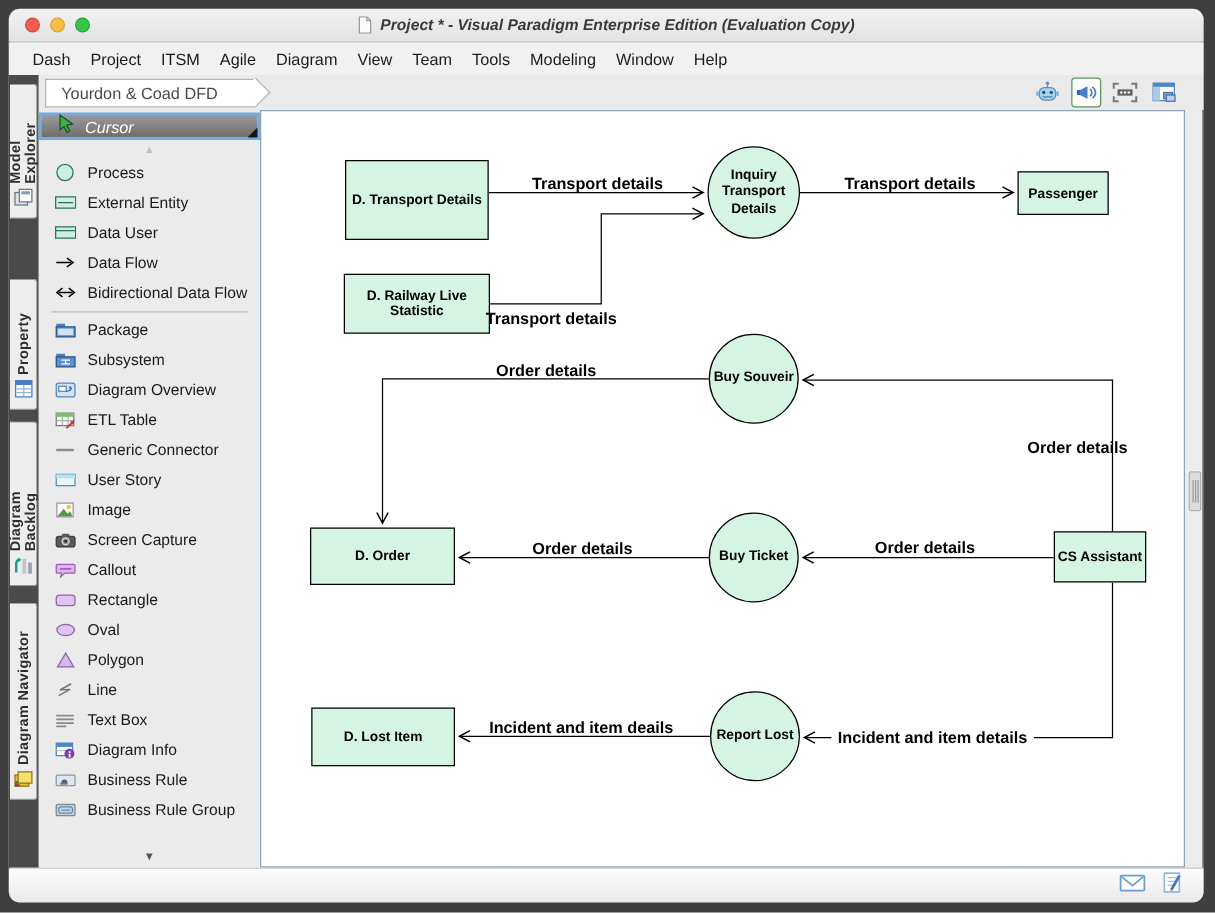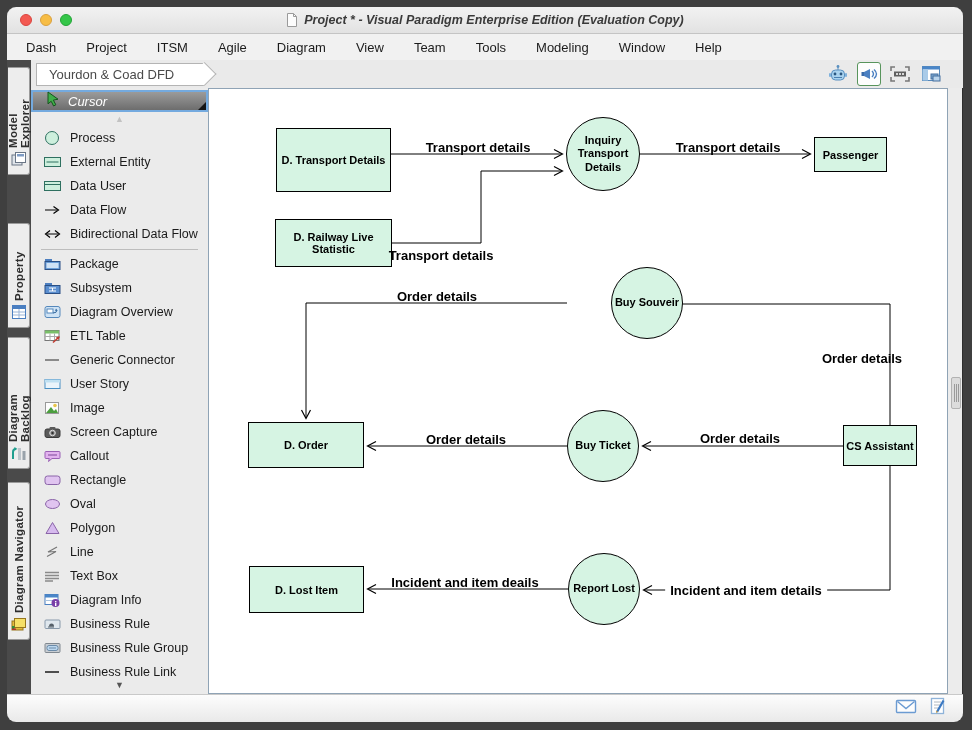--- a/index.html
+++ b/index.html
@@ -11,21 +11,21 @@
   .titlebar { position:relative; height:27px; background:linear-gradient(#f2f2f2,#e2e2e2); border-bottom:1px solid #c4c4c4; display:flex; align-items:center;font-style:italic; }
   .lights { position:absolute; left:13px; top:0; height:100%; display:flex; align-items:center; gap:8px; }
   .light { width:12px; height:12px; border-radius:50%; }
   .light.red { background:#f35a52; border:1px solid #d9453f; }
   .light.yellow { background:#f7bd45; border:1px solid #d9a03e; }
   .light.green { background:#35c649; border:1px solid #24a437; }
   .title-wrap { margin:0 auto; display:flex; align-items:center; gap:6px; }
   .title { font-size:12.5px; font-weight:bold; color:#3a3a3a; }
 
   
-  .menubar { height:26px; background:#f1f1f1; display:flex; align-items:center; padding-left:19px; gap:30px; }
+  .menubar { height:26px; background:#f1f1f1; display:flex; align-items:center; padding-left:19px; gap:16px; }
   .menubar span { font-size:13px; color:#1c1c1c; cursor:default; }
 
   
   .content { position:relative; display:flex; height:634px; }
   .tabstrip { position:relative; width:24px; background:#4a4a4a; flex:none; }
   .vtab { position:absolute; left:1px; width:22px; background:#ededed; border:1px solid #9a9a9a; border-left:none; border-radius:0 3px 3px 0; display:flex; flex-direction:column; align-items:center; justify-content:flex-start; padding:6px 0 3px; }
   .vtab .lbl { writing-mode:vertical-rl; transform:rotate(180deg); font-size:11.5px; font-weight:bold; color:#2e2e2e; letter-spacing:0.3px; flex:1; }
   .vtab .tic { margin-top:3px; }
 
   .rightcol { display:flex; flex-direction:column; width:932px; }
@@ -413,28 +413,20 @@
           <div class="pitem">
                 <span class="pic">
                   <svg width="17" height="16">
                     <rect x="1" y="3.5" width="15" height="9" rx="1" fill="#c8cdd2" stroke="#808890"></rect>
                     <rect x="3" y="5.5" width="11" height="5" rx="2" fill="#bcd8f0" stroke="#6a8aa8"></rect>
                     <line x1="5" y1="8" x2="12" y2="8" stroke="#6a8aa8"></line>
                   </svg>
                 </span>
                 <span class="plabel">Business Rule Group</span>
               </div>
-          <div class="pitem">
-                <span class="pic">
-                  <svg width="17" height="16">
-                    <line x1="1" y1="8" x2="15" y2="8" stroke="#1a1a1a" stroke-width="1.5"></line>
-                  </svg>
-                </span>
-                <span class="plabel">Business Rule Link</span>
-              </div>
 
           <div class="scroll-arrow down">▼</div>
         </div>
 
         <div class="canvas">
           <svg class="flows" width="740" height="606">
             <defs>
               <marker id="arr" markerWidth="14" markerHeight="12" refX="9" refY="5" orient="auto" markerUnits="userSpaceOnUse" viewBox="0 0 14 10">
                 <path d="M1,0.5 L9.5,5 L1,9.5" fill="none" stroke="#000" stroke-width="1.2"></path>
               </marker>
@@ -449,21 +441,21 @@
             <polyline points="359,500 159,500" fill="none" stroke="#000" marker-end="url(#arr)"></polyline>
             <polyline points="681,377 681,501 435,501" fill="none" stroke="#000" marker-end="url(#arr)"></polyline>
           </svg>
 
           <div class="shape" style="left:67px;top:39px;width:115px;height:64px;">D. Transport Details</div>
           <div class="shape" style="left:66px;top:130px;width:117px;height:48px;">D. Railway Live Statistic</div>
           <div class="shape" style="left:39px;top:333px;width:116px;height:46px;">D. Order</div>
           <div class="shape" style="left:40px;top:477px;width:115px;height:47px;">D. Lost Item</div>
 
           <div class="shape proc" style="left:357px;top:28px;width:74px;height:74px;">Inquiry Transport Details</div>
-          <div class="shape proc" style="left:358px;top:178px;width:72px;height:72px;margin-left:44px;">Buy Souveir</div>
+          <div class="shape proc" style="left:358px;top:178px;width:72px;height:72px;">Buy Souveir</div>
           <div class="shape proc" style="left:358px;top:321px;width:72px;height:72px;">Buy Ticket</div>
           <div class="shape proc" style="left:359px;top:464px;width:72px;height:72px;">Report Lost</div>
 
           <div class="shape" style="left:605px;top:48px;width:73px;height:35px;">Passenger</div>
           <div class="shape" style="left:634px;top:336px;width:74px;height:41px;">CS Assistant</div>
 
           <div class="flbl" style="left:269px;top:58px;">Transport details</div>
           <div class="flbl" style="left:232px;top:166px;">Transport details</div>
           <div class="flbl" style="left:519px;top:58px;">Transport details</div>
           <div class="flbl" style="left:228px;top:207px;">Order details</div>

